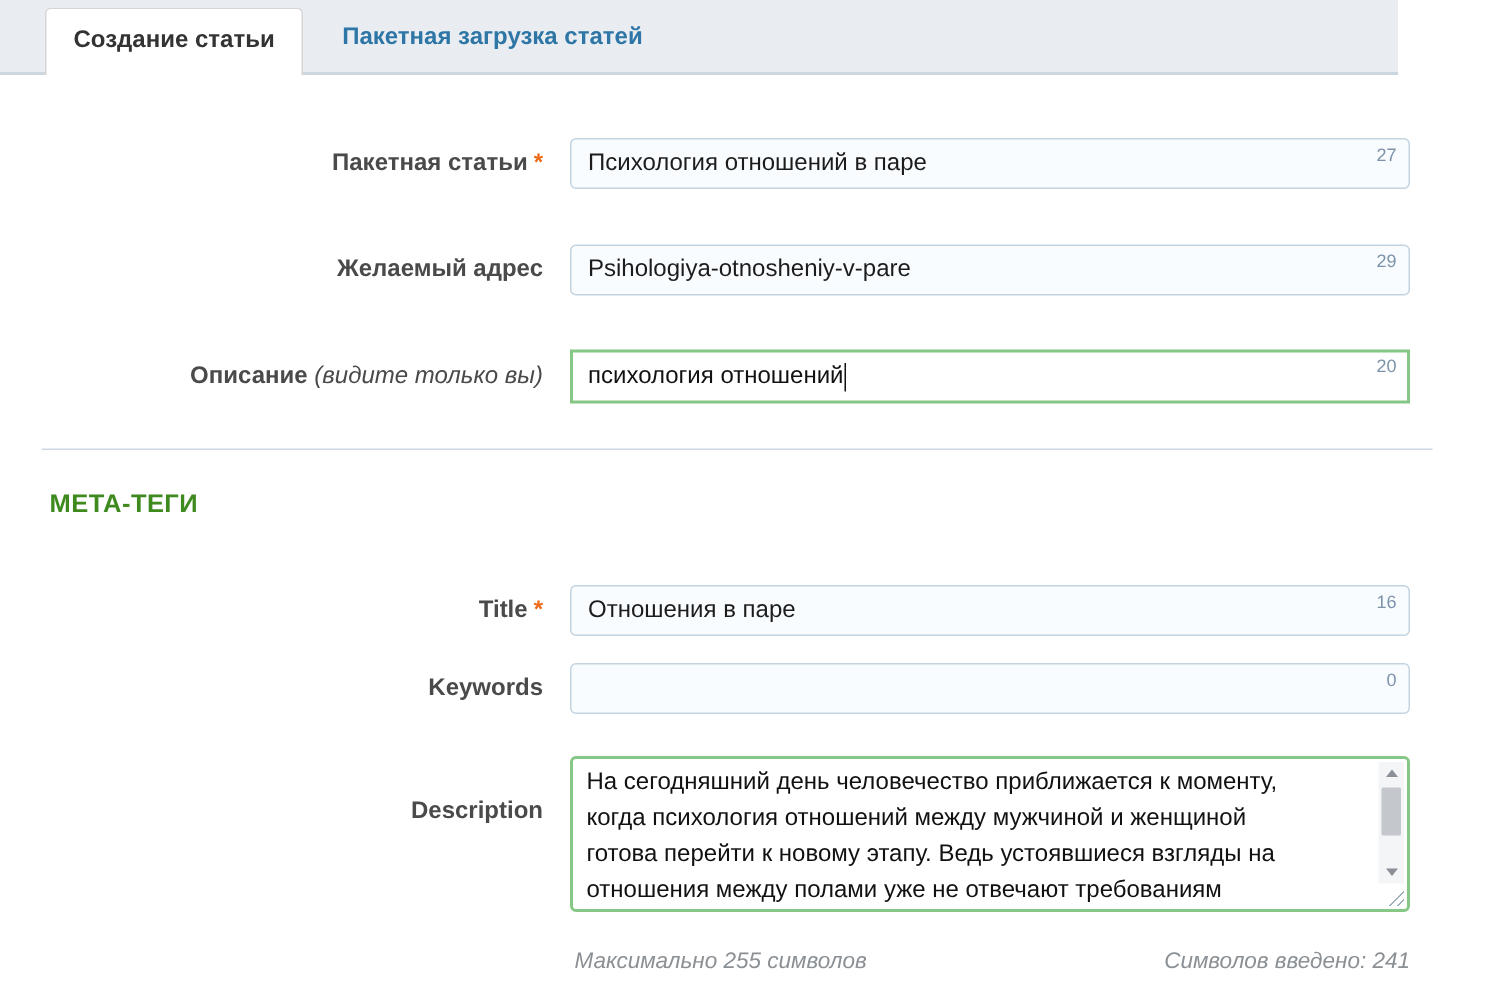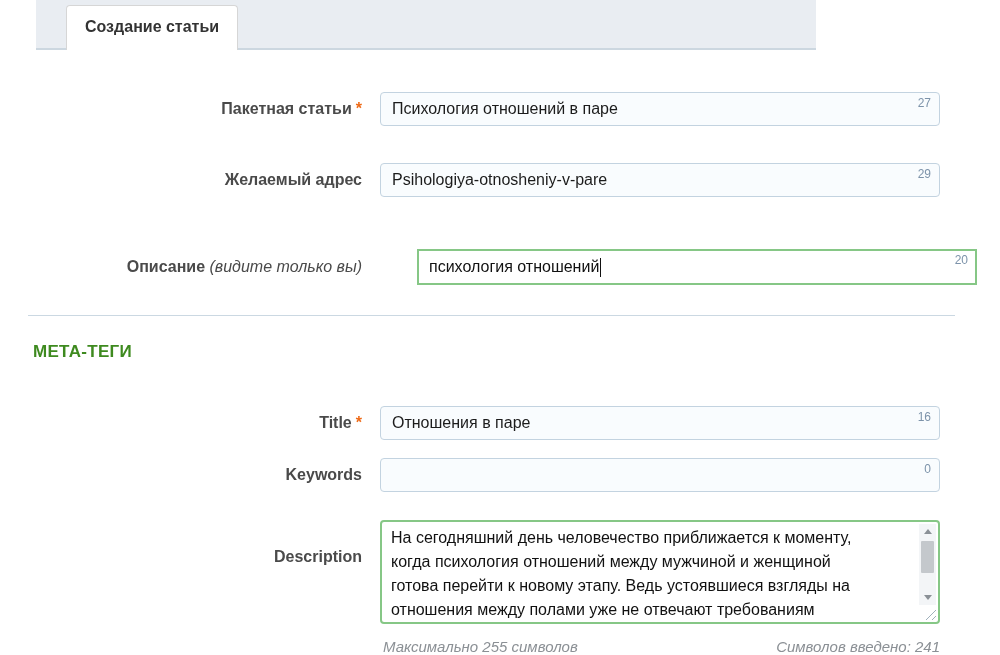--- a/index.html
+++ b/index.html
@@ -2,23 +2,23 @@
 <html style="--tab-blue: #2e76a5; --heading-green: #3e8a1f; --focus-green: #86c786; --required-orange: #ee6a17; --input-border: #c3d3e0; --input-bg: #f9fcfe; --counter-gray-blue: #7d93aa; --tabbar-bg: #e9edf2; --tabbar-border: #ccd7e0;"><head>
 <meta charset="utf-8">
 <style>
   html,body{margin:0;padding:0;}
   body{
     width:1000px;height:655px;background:#fff;color:#222;
     font-family:"Liberation Sans",sans-serif;overflow:hidden;position:relative;
   }
   
   .tabbar{
-    width:780px;height:48px;background:var(--tabbar-bg,#e9edf2);
+    width:932px;height:48px;background:var(--tabbar-bg,#e9edf2);
     border-bottom:2px solid var(--tabbar-border,#ccd7e0);
-    display:flex;align-items:flex-end;margin-left:36px;
+    display:flex;align-items:flex-end;
   }
   .tab-active{
     margin-left:30px;margin-bottom:-2px;position:relative;z-index:2;
     background:#fff;border:1px solid #d6d6d6;border-bottom:none;
     border-radius:4px 4px 0 0;padding:12px 18px 14px;
     font-size:16px;font-weight:bold;color:#333;cursor:default;
   }
   .tab-inactive{
     padding:12px 26px 14px;font-size:16px;font-weight:bold;
     color:var(--tab-blue,#2e76a5);cursor:pointer;
@@ -76,28 +76,29 @@
   .grip{
     position:absolute;right:2px;bottom:2px;width:13px;height:13px;cursor:nwse-resize;
     background:repeating-linear-gradient(135deg,transparent 0 3px,#9fb0bb 3px 4px);
     clip-path:polygon(100% 0,100% 100%,0 100%);
   }
   
   .caprow{display:flex;}
   .caprow .ctrl{display:flex;justify-content:space-between;align-items:baseline;}
   .cap{font-size:15px;font-style:italic;color:#8b9095;}
   
-  .mt1{margin-top:42px;} .mt2{margin-top:37px;} .mt3{margin-top:52px;gap:37px;}
-  .mt4{margin-top:44px;} .mt5{margin-top:18px;} .mt6{margin-top:28px;} .mt7{margin-top:14px;}
+  .mt1{margin-top:42px;} .mt2{margin-top:37px;} .mt3{margin-top:36px;}
+  .mt4{margin-top:44px;} .mt5{margin-top:18px;} .mt6{margin-top:28px;} .mt7{margin-top:24px;}
 </style>
 </head>
 <body>
 
 <div class="tabbar">
   <div class="tab-active">Создание статьи</div>
+  <div class="tab-inactive">Пакетная загрузка статей</div>
 </div>
 
 <div>
 
   <div class="row mt1">
     <div class="lbl">
       <span>Пакетная статьи</span><span class="req">*</span>
     </div>
     <div class="ctrl">
       <input class="f" type="text" value="Психология отношений в паре" style="">

